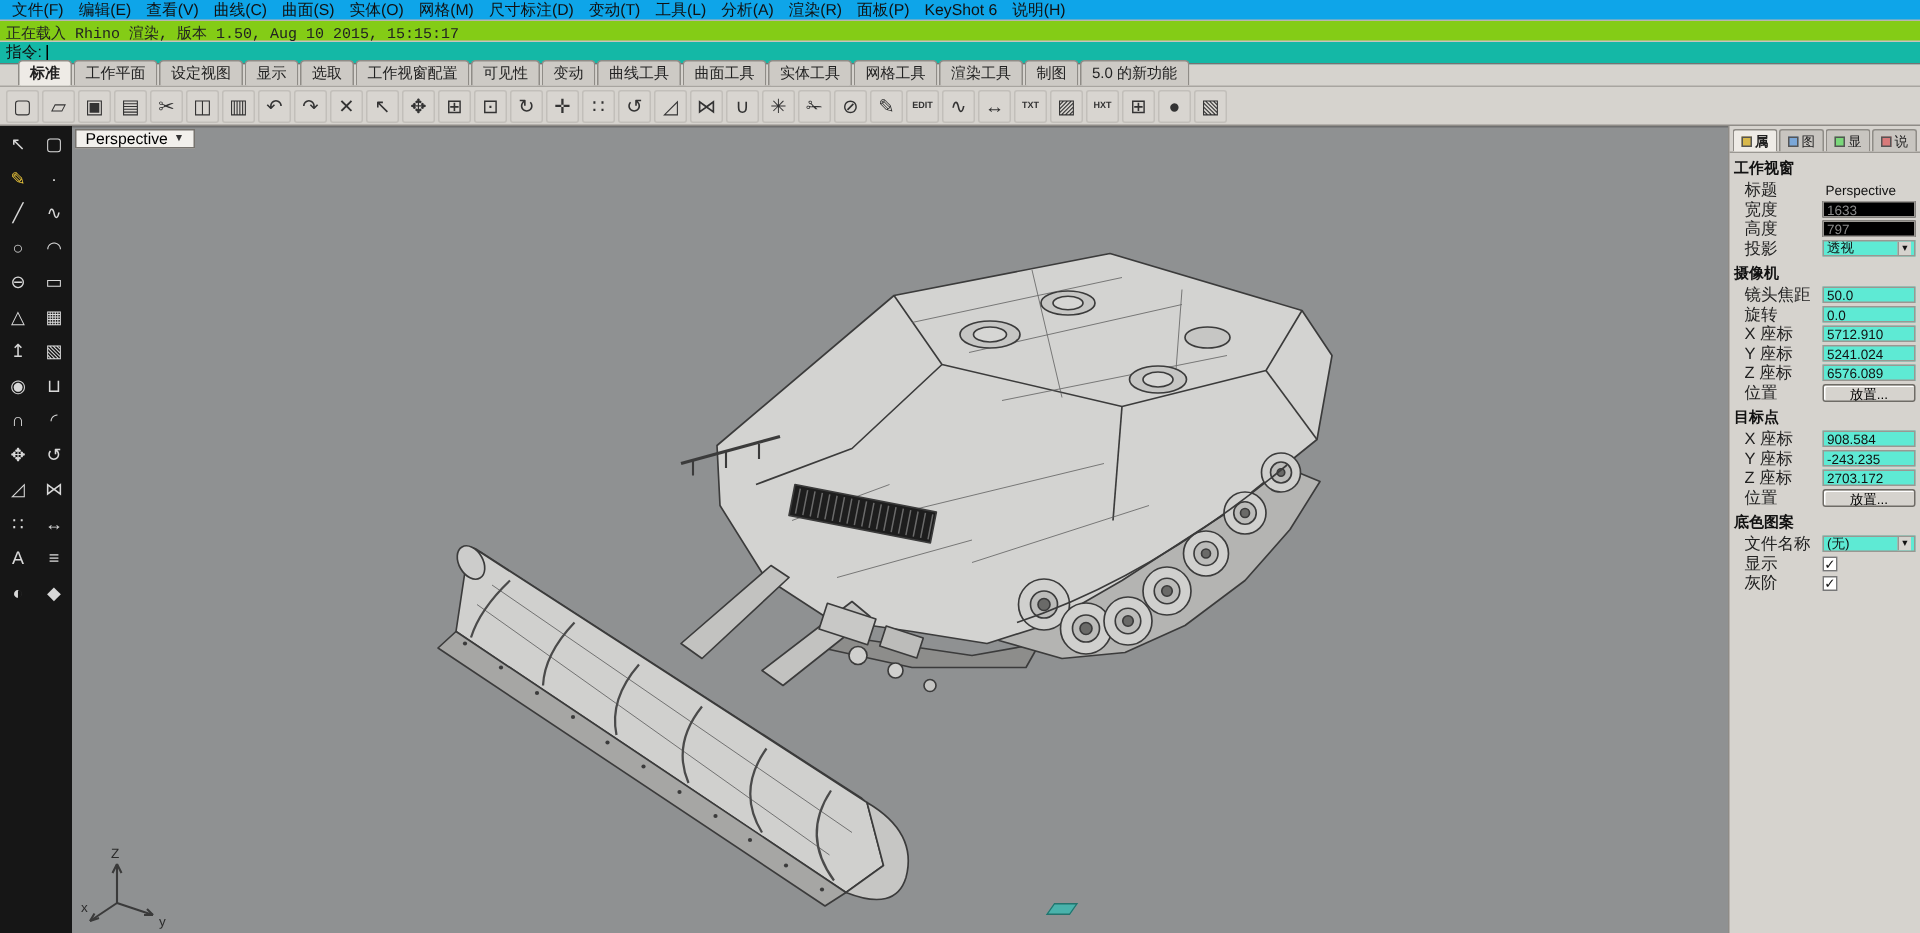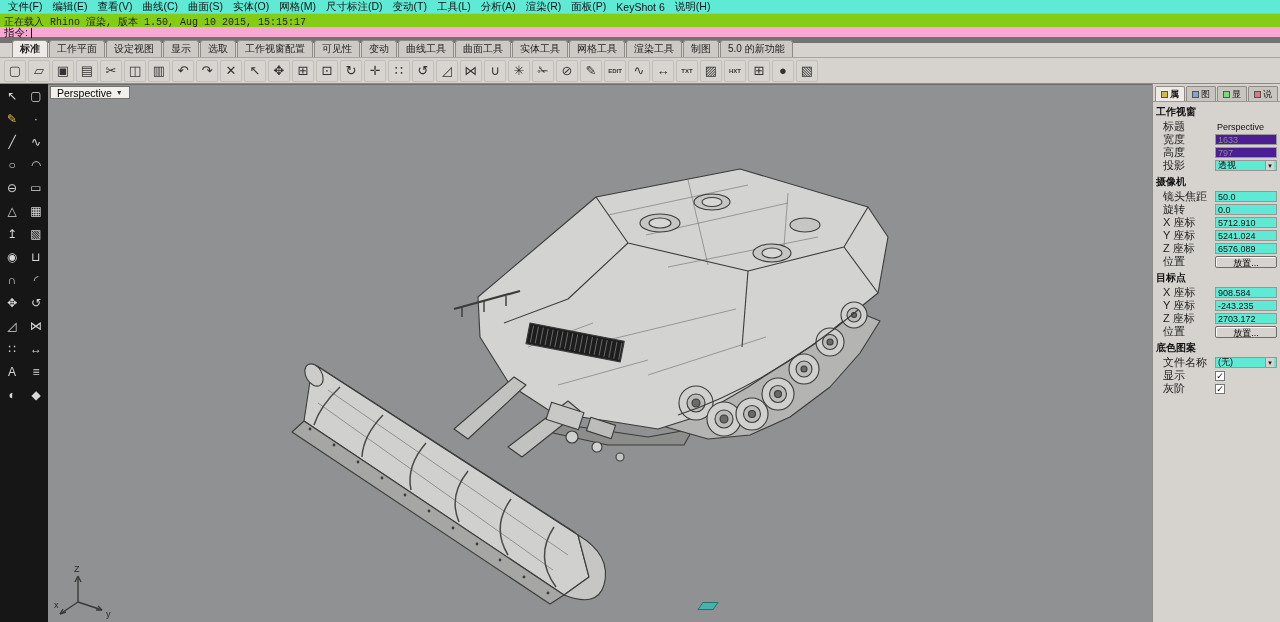--- a/index.html
+++ b/index.html
@@ -1,27 +1,27 @@
 <!DOCTYPE html>
 <html><head>
 <meta charset="utf-8">
 <style>
   *{margin:0;padding:0;box-sizing:border-box}
   html,body{width:1280px;height:622px;overflow:hidden;background:#d6d3ce;
     font-family:"Liberation Sans","DejaVu Sans",sans-serif;font-size:11px;position:relative}
 
   
-  .menu-bar{position:absolute;left:0;top:0;width:100%;height:14px;background:#5eead4;
+  .menu-bar{position:absolute;left:0;top:0;width:100%;height:14px;background:#0ea5e9;
     border-bottom:1px solid #b8b5b0;display:flex;align-items:center;padding-left:3px}
   .menu-item{padding:0 5px;font-size:10.5px;color:#111;cursor:default;white-space:nowrap}
   .cmd-history{position:absolute;left:0;top:14px;width:100%;height:14px;background:#84cc16;
     border-bottom:1px solid #c6c3be;font-size:10px;padding:1px 4px;color:#222;
     font-family:"Liberation Mono","DejaVu Sans Mono",monospace;white-space:nowrap}
-  .cmd-prompt{position:absolute;left:0;top:28px;width:100%;height:15px;background:#f9a8d4;
-    border-bottom:6px solid #737373;font-size:10.5px;padding:1px 4px;display:flex;align-items:center;color:#111}
+  .cmd-prompt{position:absolute;left:0;top:28px;width:100%;height:15px;background:#14b8a6;
+    border-bottom:1px solid #737373;font-size:10.5px;padding:1px 4px;display:flex;align-items:center;color:#111}
   .caret{display:inline-block;width:1px;height:10px;background:#000;margin-left:3px}
 
   .tab-bar{position:absolute;left:0;top:43px;width:100%;height:15px;background:#d6d3ce;
     display:flex;align-items:flex-end;padding-left:12px;border-bottom:1px solid #a8a5a0}
   .ttab{font-size:10px;padding:1px 7px;margin-right:1px;background:#cdcac5;border:1px solid #8f8c87;
     border-bottom:none;border-radius:3px 3px 0 0;color:#222;white-space:nowrap;cursor:default}
   .ttab.active{background:#eeebe6;font-weight:bold}
 
   .top-toolbar{position:absolute;left:0;top:58px;width:100%;height:26px;background:#d6d3ce;
     border-bottom:1px solid #8f8c87;display:flex;align-items:center;padding-left:3px}
@@ -53,21 +53,21 @@
   .ptab{flex:1;display:flex;align-items:center;justify-content:center;gap:2px;background:#c8c5c0;
     border:1px solid #8f8c87;border-bottom:none;border-radius:2px 2px 0 0;font-size:9px;color:#222;cursor:default}
   .ptab.active{background:#eeebe6;font-weight:bold}
   .ptab .sq{width:7px;height:7px;border:1px solid #555;flex:0 0 auto}
   .sec-header{font-weight:bold;font-size:10px;padding:3px 0 1px 3px;color:#111}
   .prow{display:flex;align-items:center;height:13px;padding-left:10px}
   .row-label{width:50px;color:#222;font-size:11px;white-space:nowrap;overflow:hidden}
   .val{width:62px;margin-left:auto;margin-right:3px;display:flex;align-items:center}
   .val-box{flex:1;background:#5eead4;border:1px solid #9a9792;height:11px;font-size:9px;padding:0 2px;
     display:flex;align-items:center;color:#111;overflow:hidden;white-space:nowrap}
-  .val-box.disabled{background:#4c1d95;color:#8a8a8a}
+  .val-box.disabled{background:#000000;color:#8a8a8a}
   .val-box .arrow{margin-left:auto;font-size:7px;background:#d6d3ce;border-left:1px solid #9a9792;
     width:9px;text-align:center;line-height:9px}
   .place-btn{flex:1;height:12px;background:#d6d3ce;border:1px solid #6f6c67;border-radius:2px;
     font-size:9px;box-shadow:inset 1px 1px 0 #fff;cursor:default;
     font-family:"Liberation Sans","DejaVu Sans",sans-serif}
   .cb{width:10px;height:10px;background:#fff;border:1px solid #777;font-size:9px;line-height:8px;
     text-align:center;color:#111;cursor:default}
   .val-text{font-size:9px;color:#111;padding-left:2px;white-space:nowrap}
 </style>
 </head>

